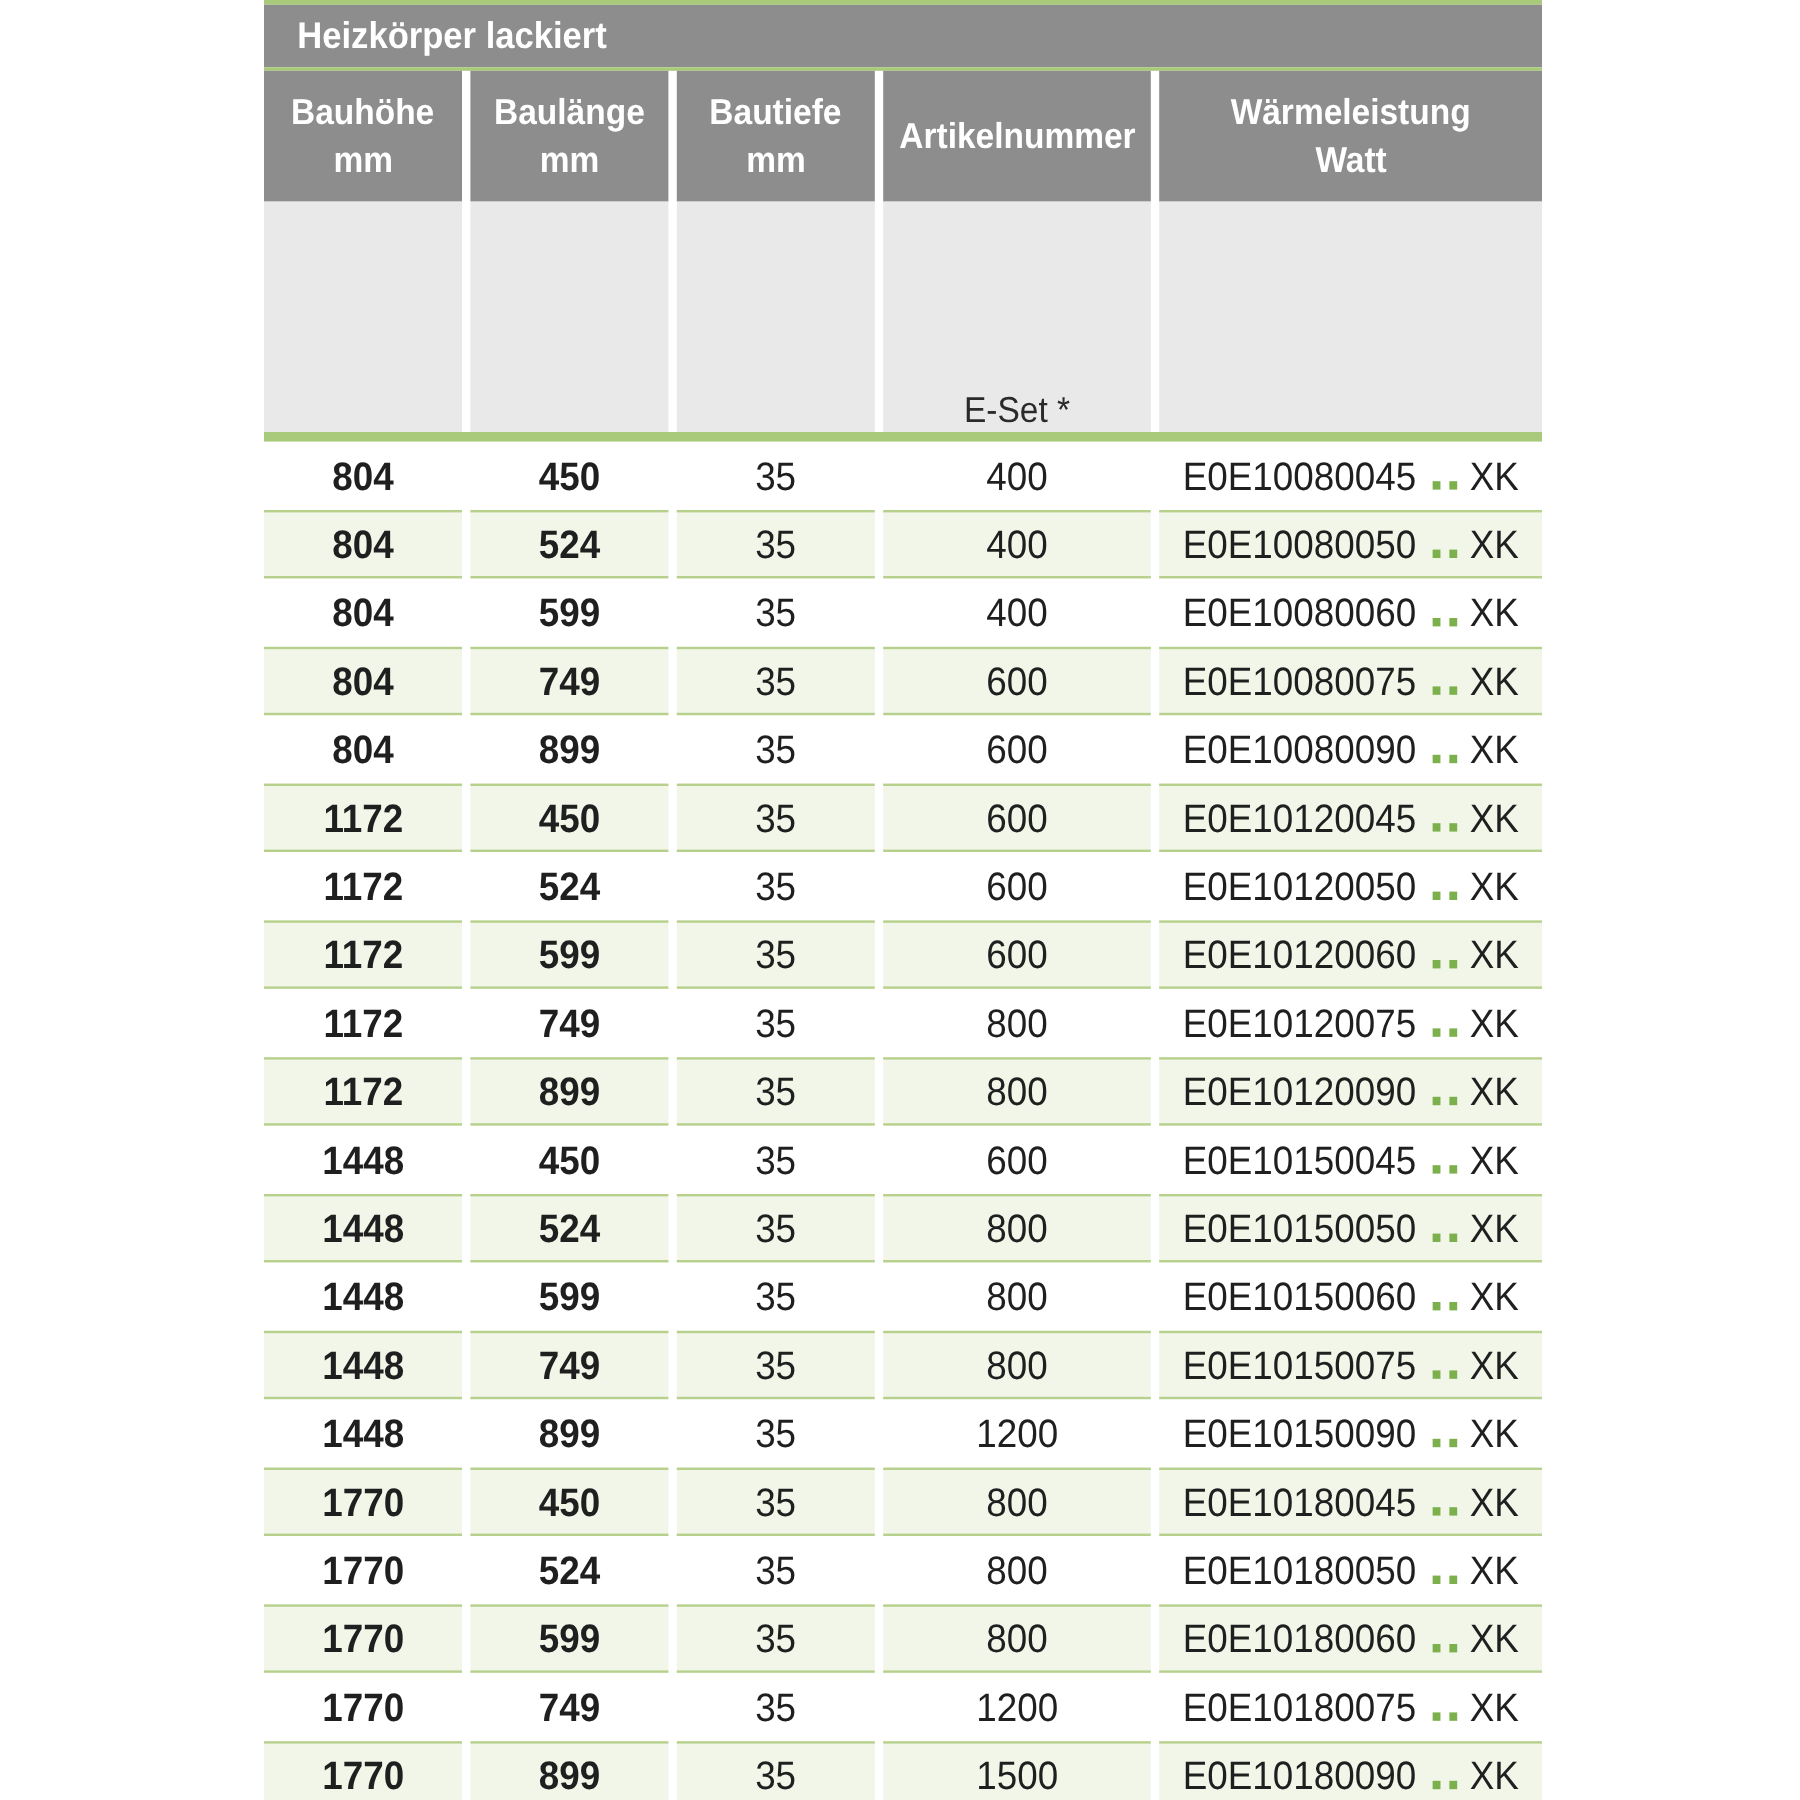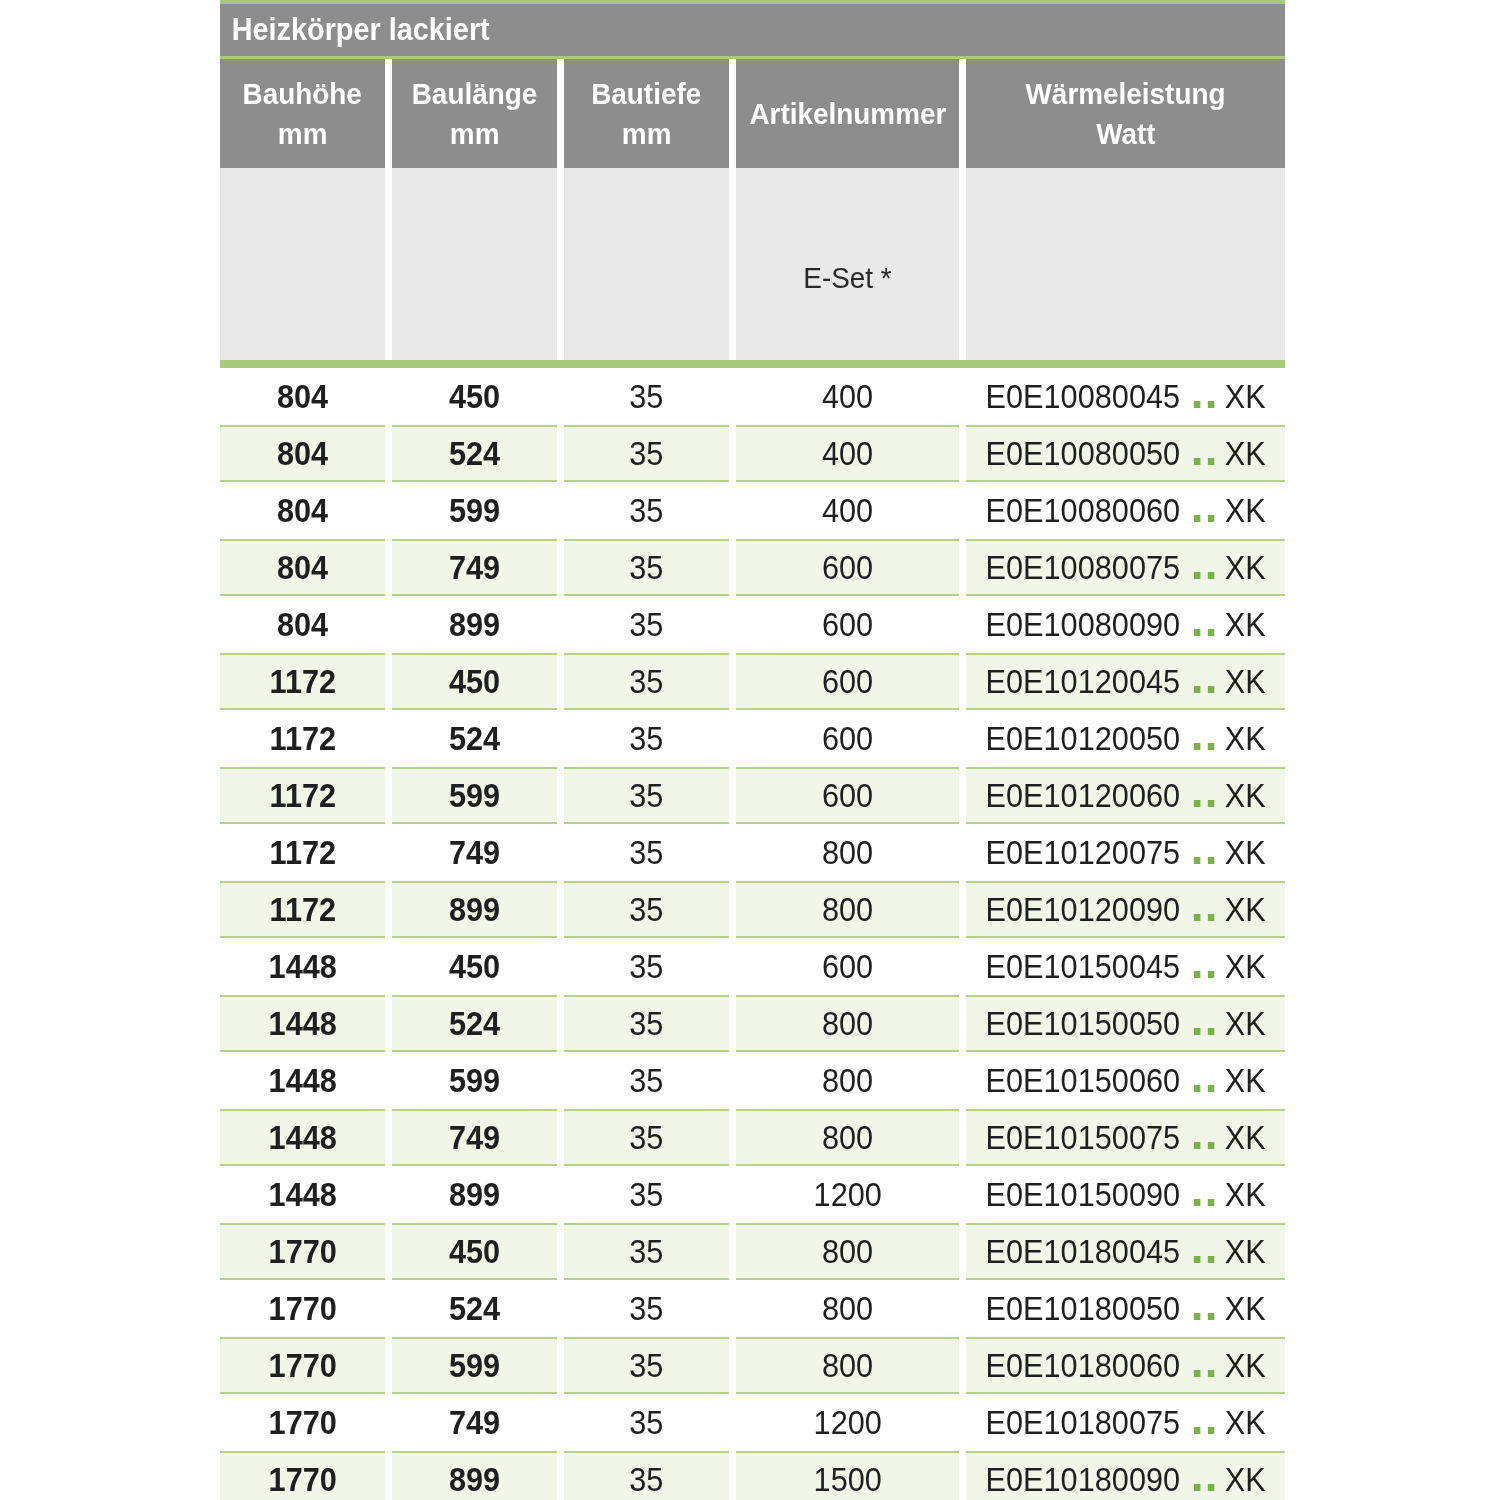--- a/index.html
+++ b/index.html
@@ -12,42 +12,42 @@
     --text-dark:#1f1f1f;
   }
   html,body{margin:0;padding:0;background:#ffffff;}
   body{font-family:"Liberation Sans", sans-serif; color:var(--text-dark);}
   .page{position:relative;width:1500px;height:1500px;background:#fff;overflow:hidden;}
   .table-wrap{position:absolute;left:220px;top:0;width:1065px;}
 
   .top-green-line{height:4px;background:var(--accent-green);}
   .title-bar{
     height:52px;background:var(--header-gray);
-    display:flex;align-items:center;padding-left:2px;box-sizing:border-box;
+    display:flex;align-items:center;padding-left:18px;box-sizing:border-box;
   }
   .title-bar .t{color:#fff;font-size:31px;font-weight:700;}
   .title-underline{height:3px;background:var(--accent-green);}
 
   .grid{
     display:grid;
     grid-template-columns:165px 165px 165px 223px 319px;
     column-gap:7px;
   }
 
   .header-row{height:109px;}
   .header-cell{
     background:var(--header-gray);color:#fff;
     display:flex;flex-direction:column;align-items:center;justify-content:center;
     font-size:30px;font-weight:700;line-height:40px;text-align:center;
   }
 
   .subheader-row{height:192px;}
   .subheader-cell{
     background:var(--subheader-gray);
-    display:flex;justify-content:center;align-items:center;
+    display:flex;justify-content:center;align-items:flex-end;
     padding-top:28px;box-sizing:border-box;
     font-size:30px;font-weight:400;color:#2a2a2a;
   }
 
   .green-bar{height:8px;background:var(--accent-green);}
 
   .row{height:57px;}
   .cell{
     display:flex;align-items:center;justify-content:center;
     font-size:33px;font-weight:400;background:transparent;

